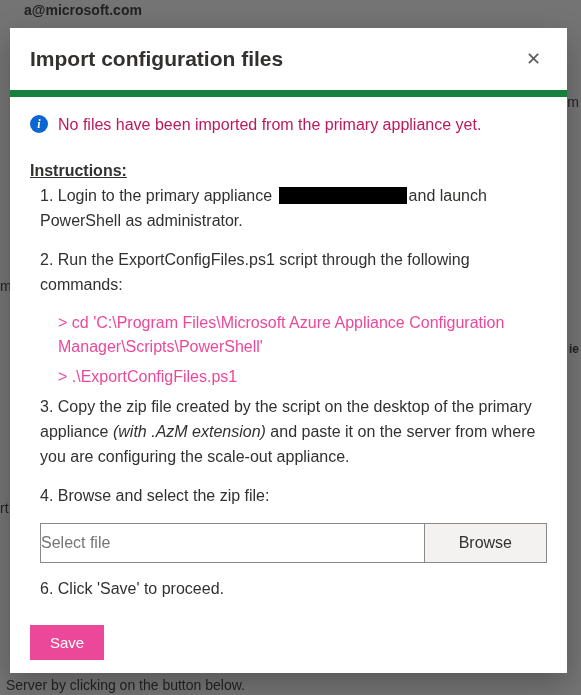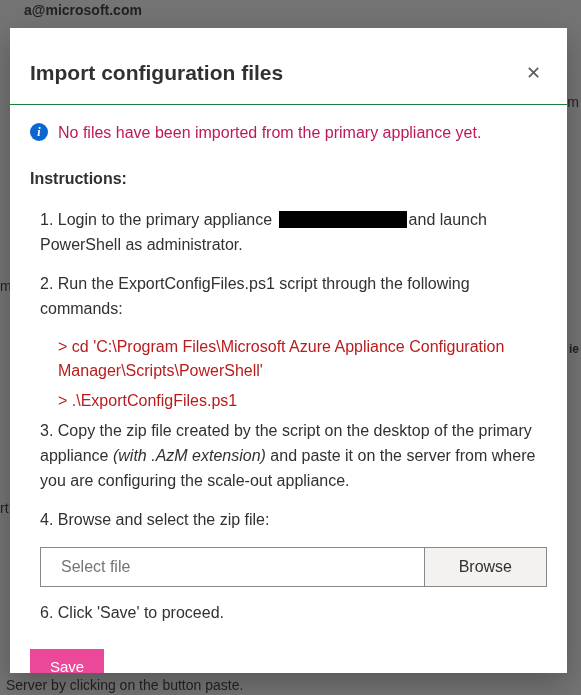--- a/index.html
+++ b/index.html
@@ -59,22 +59,22 @@
       bottom: 22px;
       background: #fff;
       box-shadow: 0 10px 28px rgba(0,0,0,0.25);
       display: flex;
       flex-direction: column;
     }
     .dialog-header {
       display: flex;
       justify-content: space-between;
       align-items: center;
-      padding: 32px 20px 18px 20px;
-      border-bottom: 1px solid #15803d;
+      padding: 18px 20px 18px 20px;
+      border-bottom: 7px solid #15803d;
     }
     .dialog-title {
       font-size: 21px;
       font-weight: 600;
       color: #323130;
     }
     .close-btn {
       background: none;
       border: none;
       cursor: pointer;
@@ -109,51 +109,52 @@
       justify-content: center;
       flex-shrink: 0;
       margin-top: 2px;
     }
     .info-text {
       color: #be185d;
       line-height: 1.45;
     }
     .instructions-heading {
       font-weight: 700;
-      margin-bottom: 20px;
+      margin-bottom: 4px;
+      text-decoration: underline;
     }
     .step {
       line-height: 1.55;
       margin-bottom: 14px;
       padding-left: 10px;
     }
     .redact {
       display: inline-block;
       width: 128px;
       height: 17px;
       background: #000;
       vertical-align: text-bottom;
       margin: 0 2px;
     }
     .italic { font-style: italic; }
     .cmd {
-      color: #b91c1c;
+      color: #ec4899;
       padding-left: 28px;
       margin: 6px 0;
       line-height: 1.5;
     }
     .file-row {
       display: flex;
       margin: 6px 0 14px 10px;
     }
     .file-input {
       flex: 1;
       border: 1px solid #8a8886;
       border-right: none;
-      padding: 10px 20px;
+      padding: 10px 0;
       font-size: 16px;
       color: #605e5c;
       background: #fff;
       outline: none;
       font-family: inherit;
     }
     .browse-btn {
       border: 1px solid #8a8886;
       background: #f3f2f1;
       padding: 0 34px;
@@ -176,21 +177,21 @@
   </style>
 </head>
 <body>
 
 <div class="bg-overlay"></div>
 <div class="bg-hint-top">a@microsoft.com</div>
 <div class="bg-hint-right1">om</div>
 <div class="bg-hint-right2">ie</div>
 <div class="bg-hint-left1">m</div>
 <div class="bg-hint-left2">rt</div>
-<div class="bg-hint-bottom">Server by clicking on the button paste.</div>
+<div class="bg-hint-bottom">Server by clicking on the button below.</div>
 
 <div class="dialog">
   <div class="dialog-header">
     <div class="dialog-title">Import configuration files</div>
     <button class="close-btn">
       <span>✕</span>
     </button>
   </div>
   <div class="dialog-body">
 

